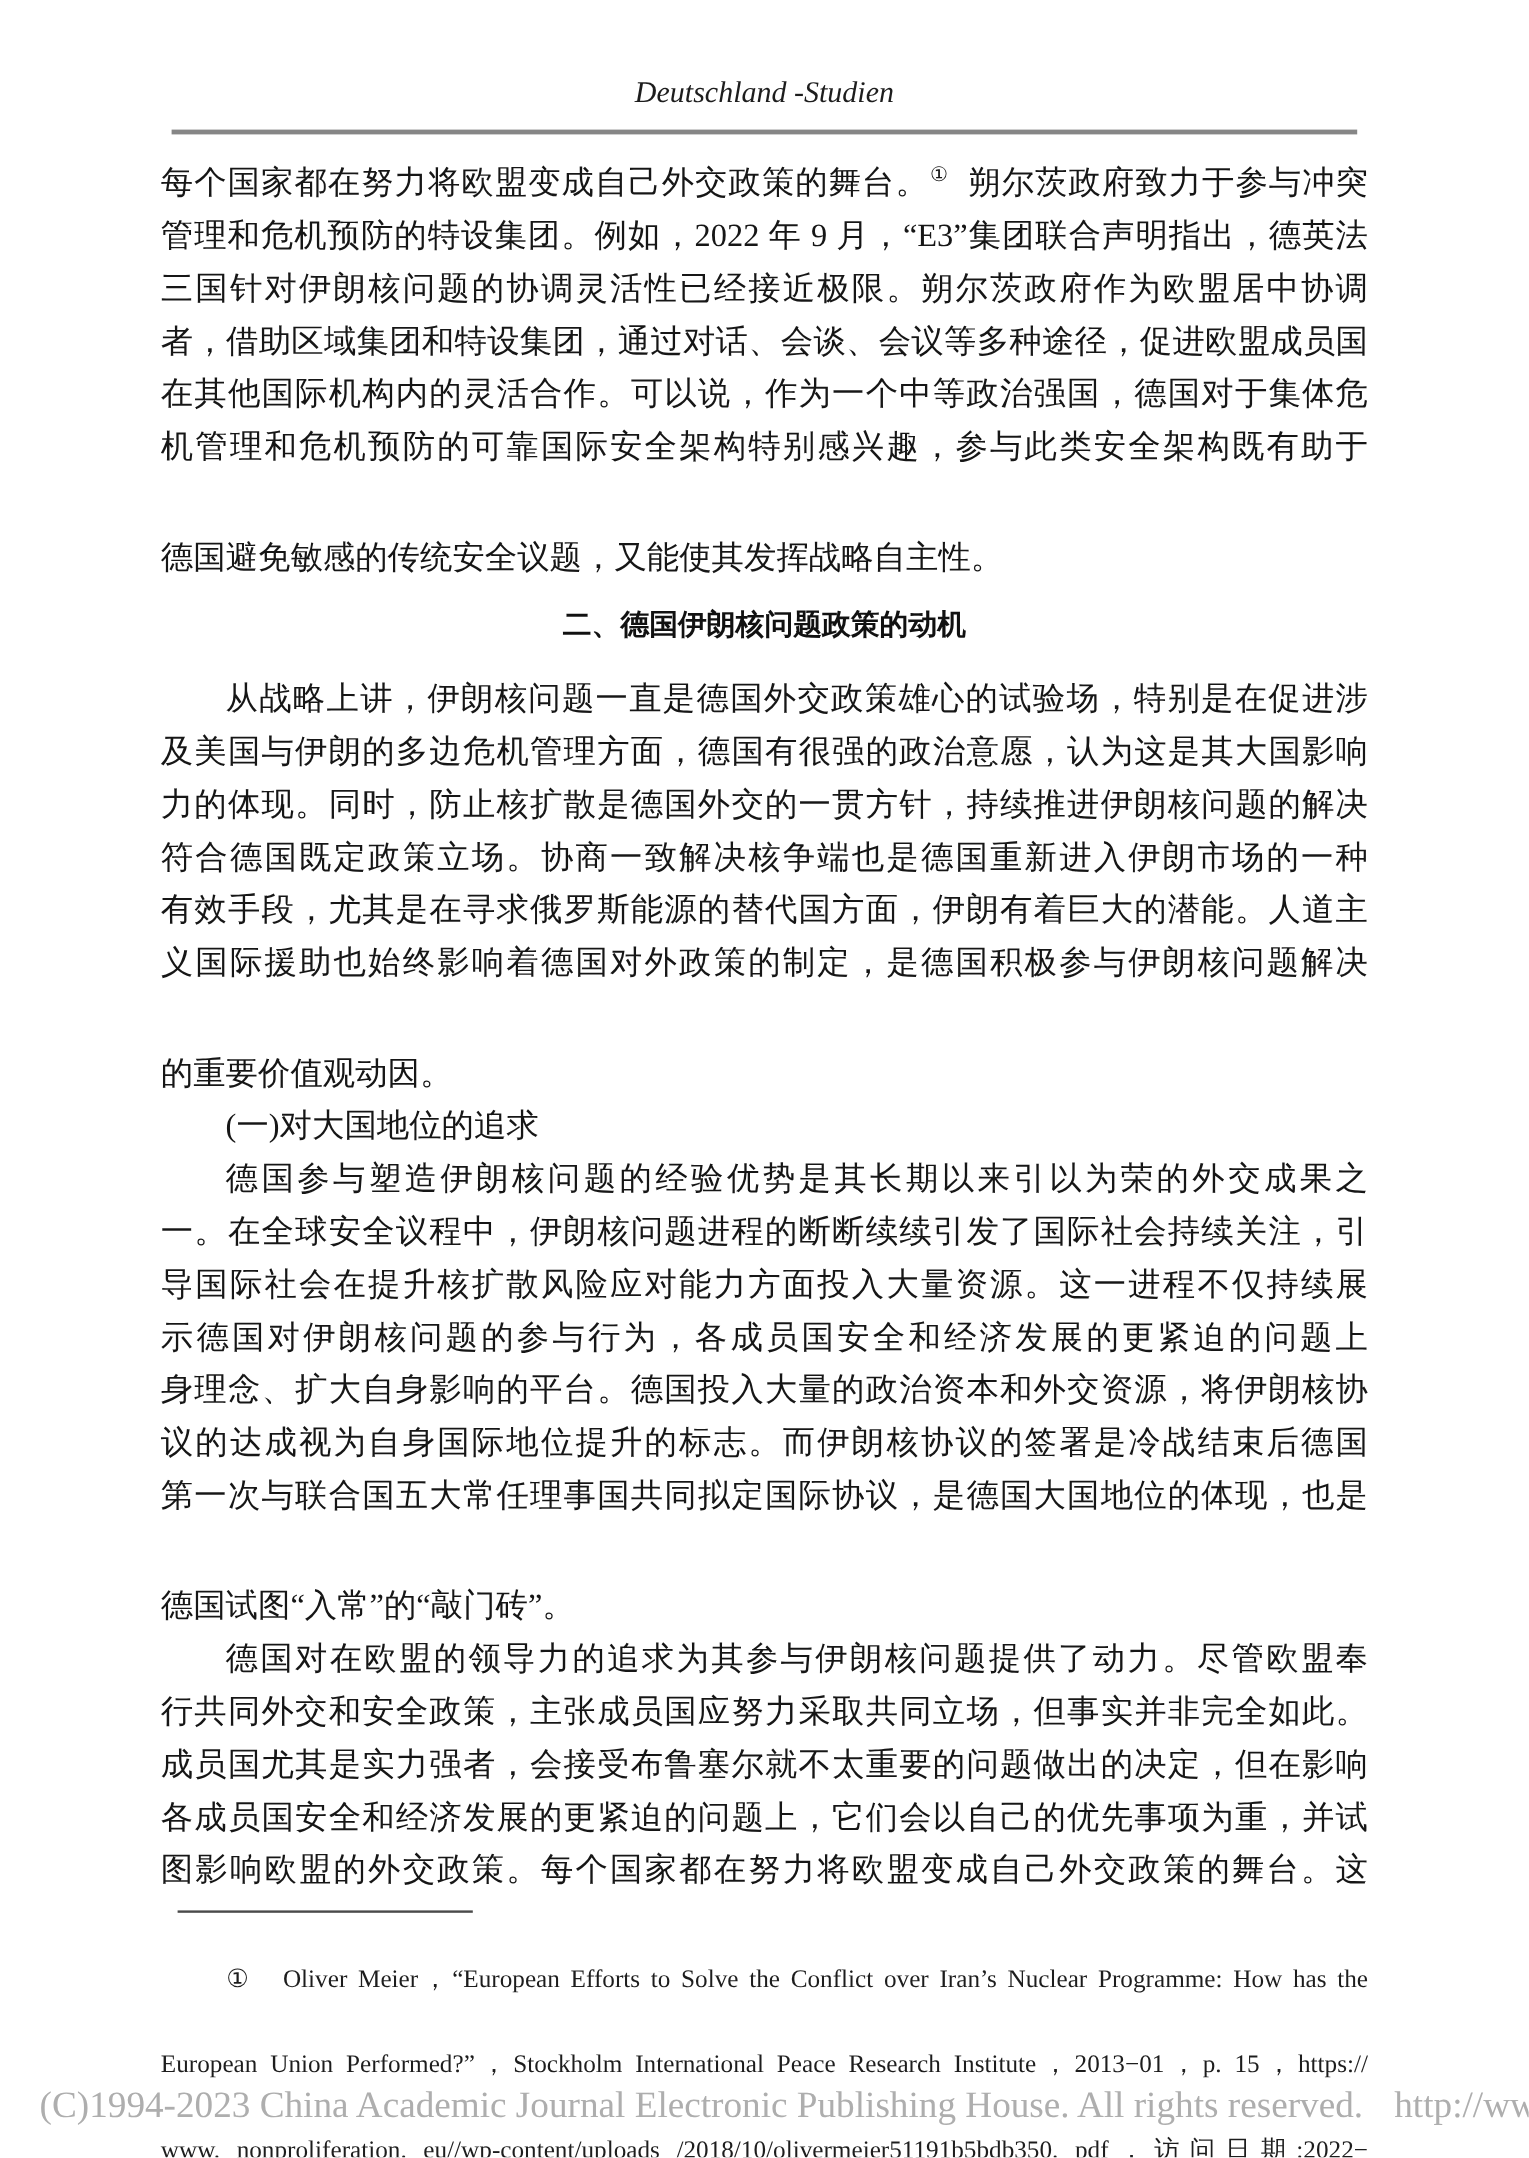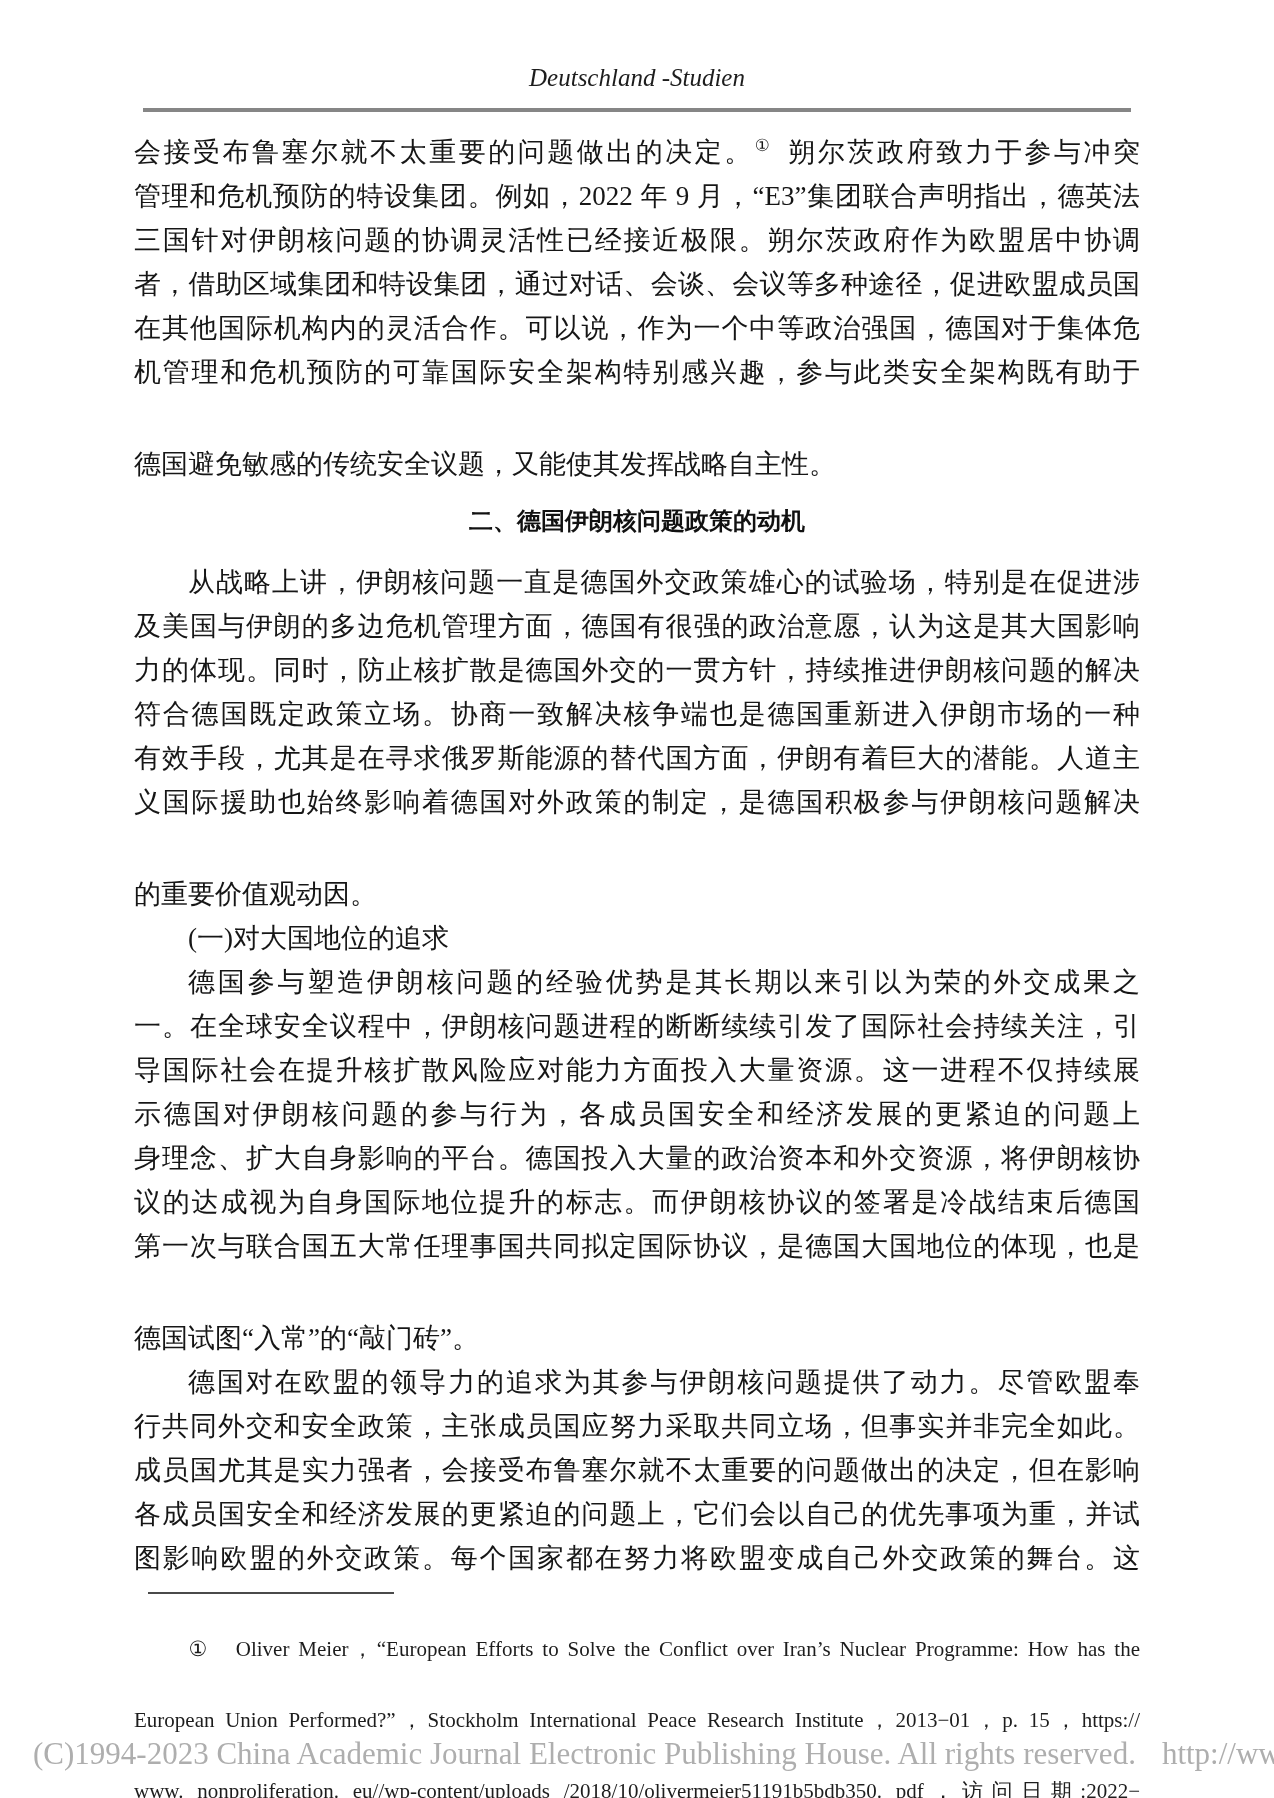--- a/index.html
+++ b/index.html
@@ -109,21 +109,21 @@
 <div class="page">
 
   <header class="hdr">
     <div class="hdr-de">Deutschland -Studien</div>
     <div class="hdr-rule"></div>
   </header>
 
   <main class="content">
 
     <div>
-      <div class="ln"><span>会接受布鲁塞尔就不太重要的问题做出的决定。</span><sup class="fnref">①</sup><span>朔尔茨政府致力于参与冲突</span></div>
+      <div class="ln"><span>每个国家都在努力将欧盟变成自己外交政策的舞台。</span><sup class="fnref">①</sup><span>朔尔茨政府致力于参与冲突</span></div>
       <div class="ln">管理和危机预防的特设集团。例如，2022 年 9 月，“E3”集团联合声明指出，德英法</div>
       <div class="ln">三国针对伊朗核问题的协调灵活性已经接近极限。朔尔茨政府作为欧盟居中协调</div>
       <div class="ln">者，借助区域集团和特设集团，通过对话、会谈、会议等多种途径，促进欧盟成员国</div>
       <div class="ln">在其他国际机构内的灵活合作。可以说，作为一个中等政治强国，德国对于集体危</div>
       <div class="ln">机管理和危机预防的可靠国际安全架构特别感兴趣，参与此类安全架构既有助于</div>
       <div class="ln short">德国避免敏感的传统安全议题，又能使其发挥战略自主性。</div>
     </div>
 
     <h2 class="sec-head">二、德国伊朗核问题政策的动机</h2>
 

